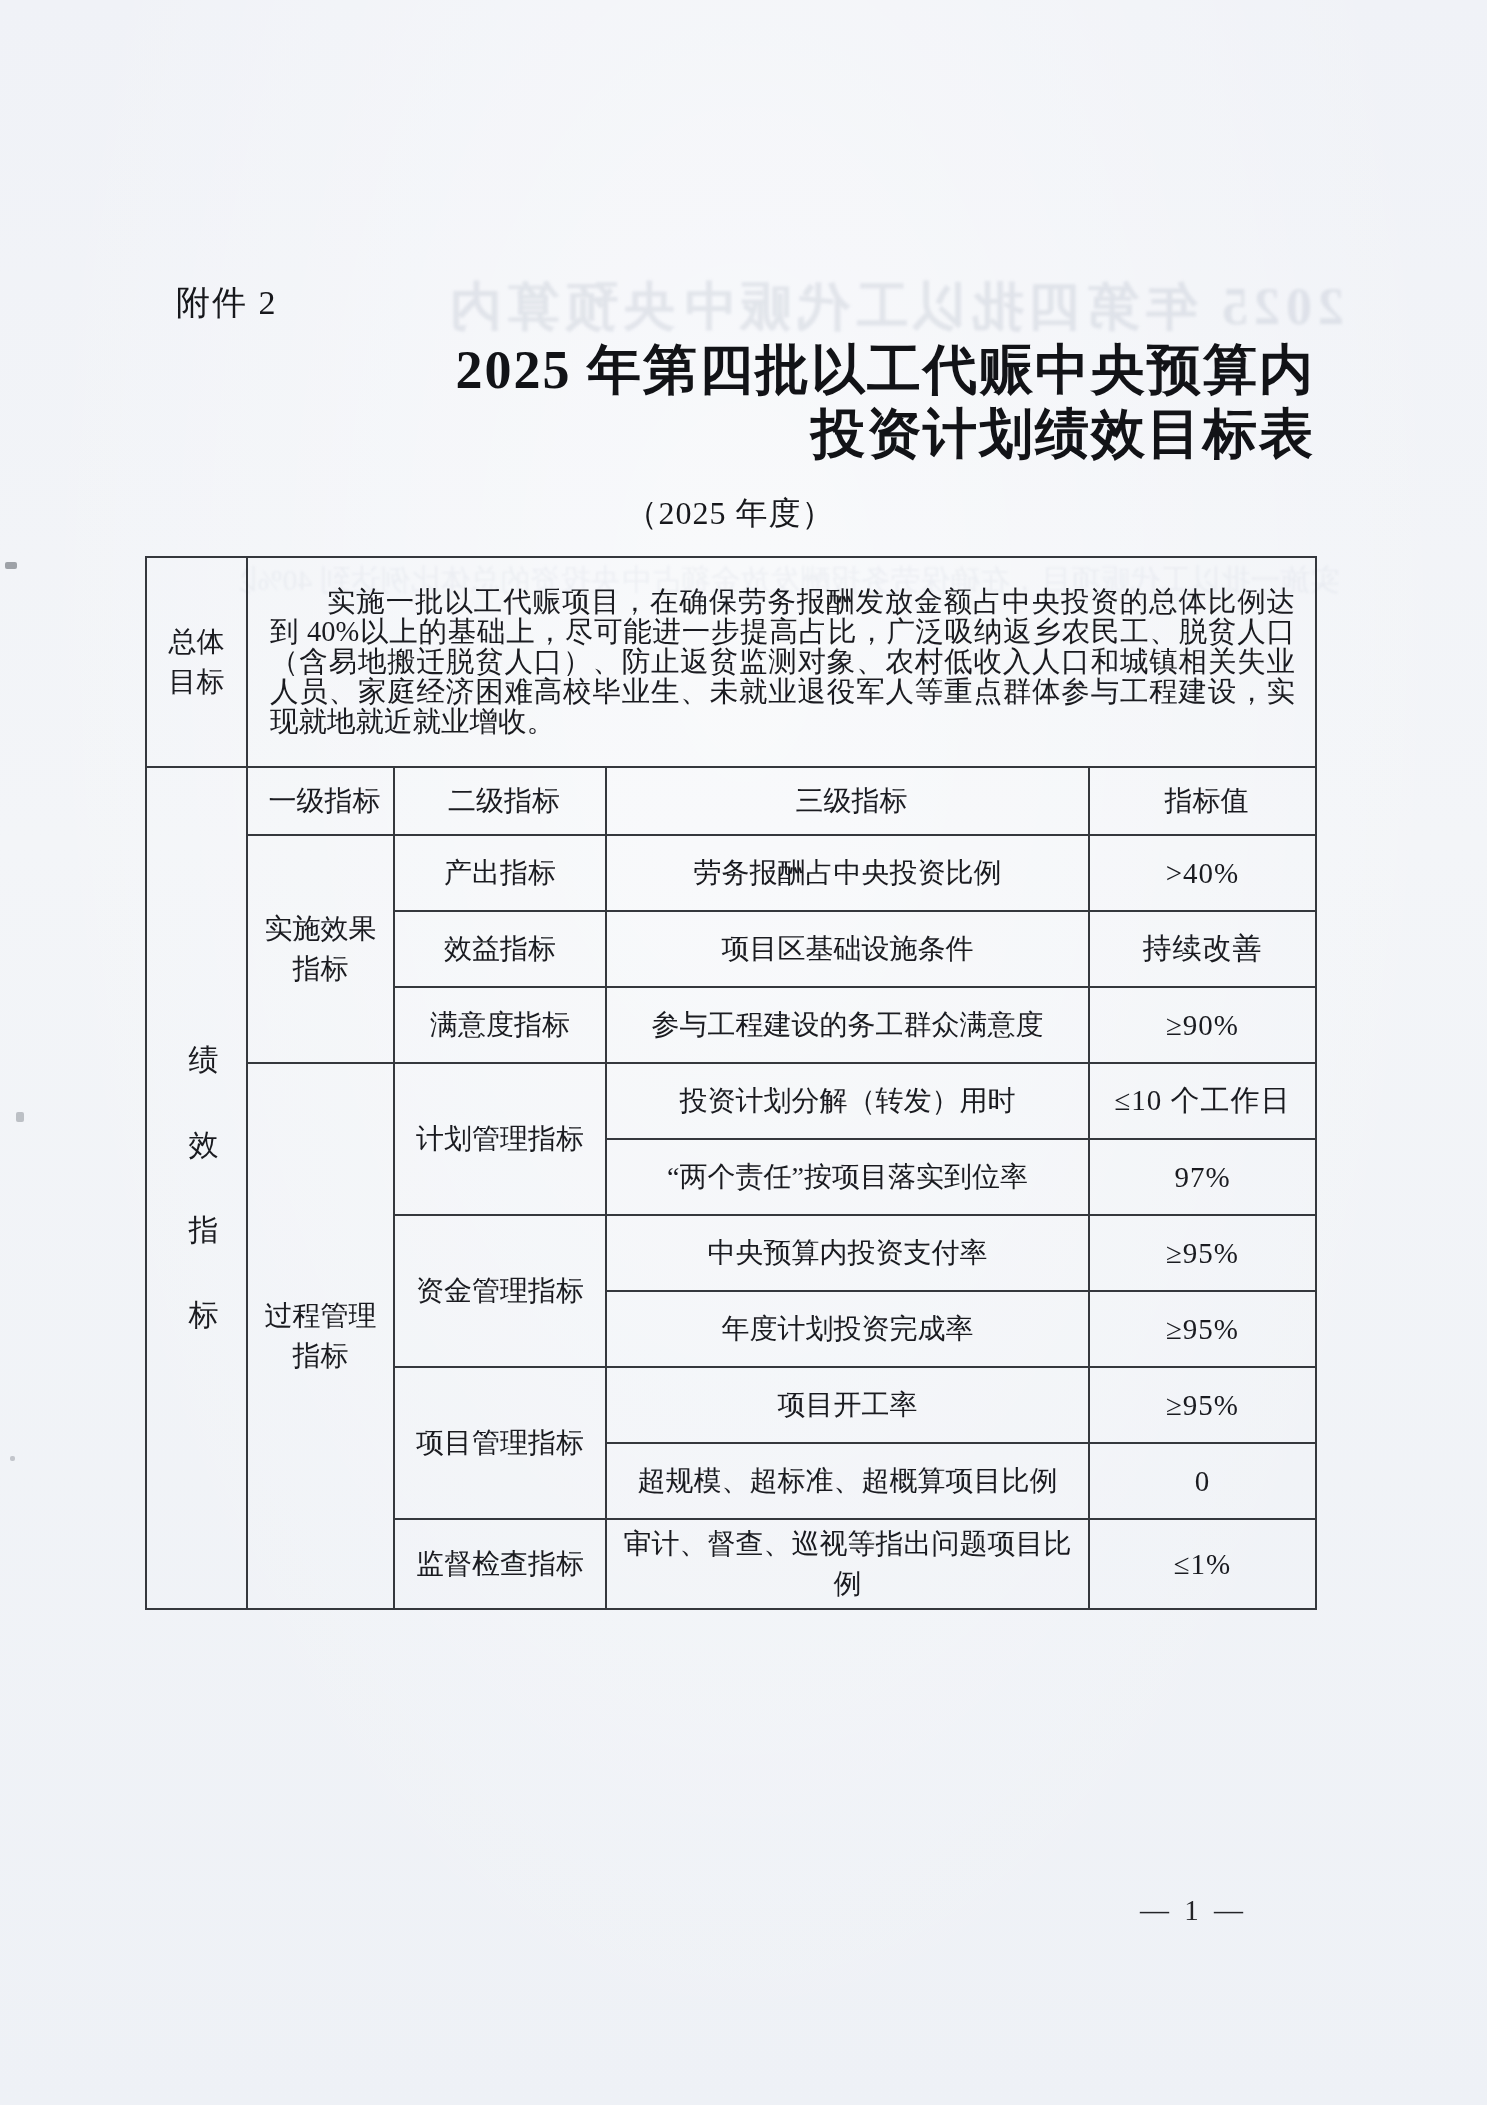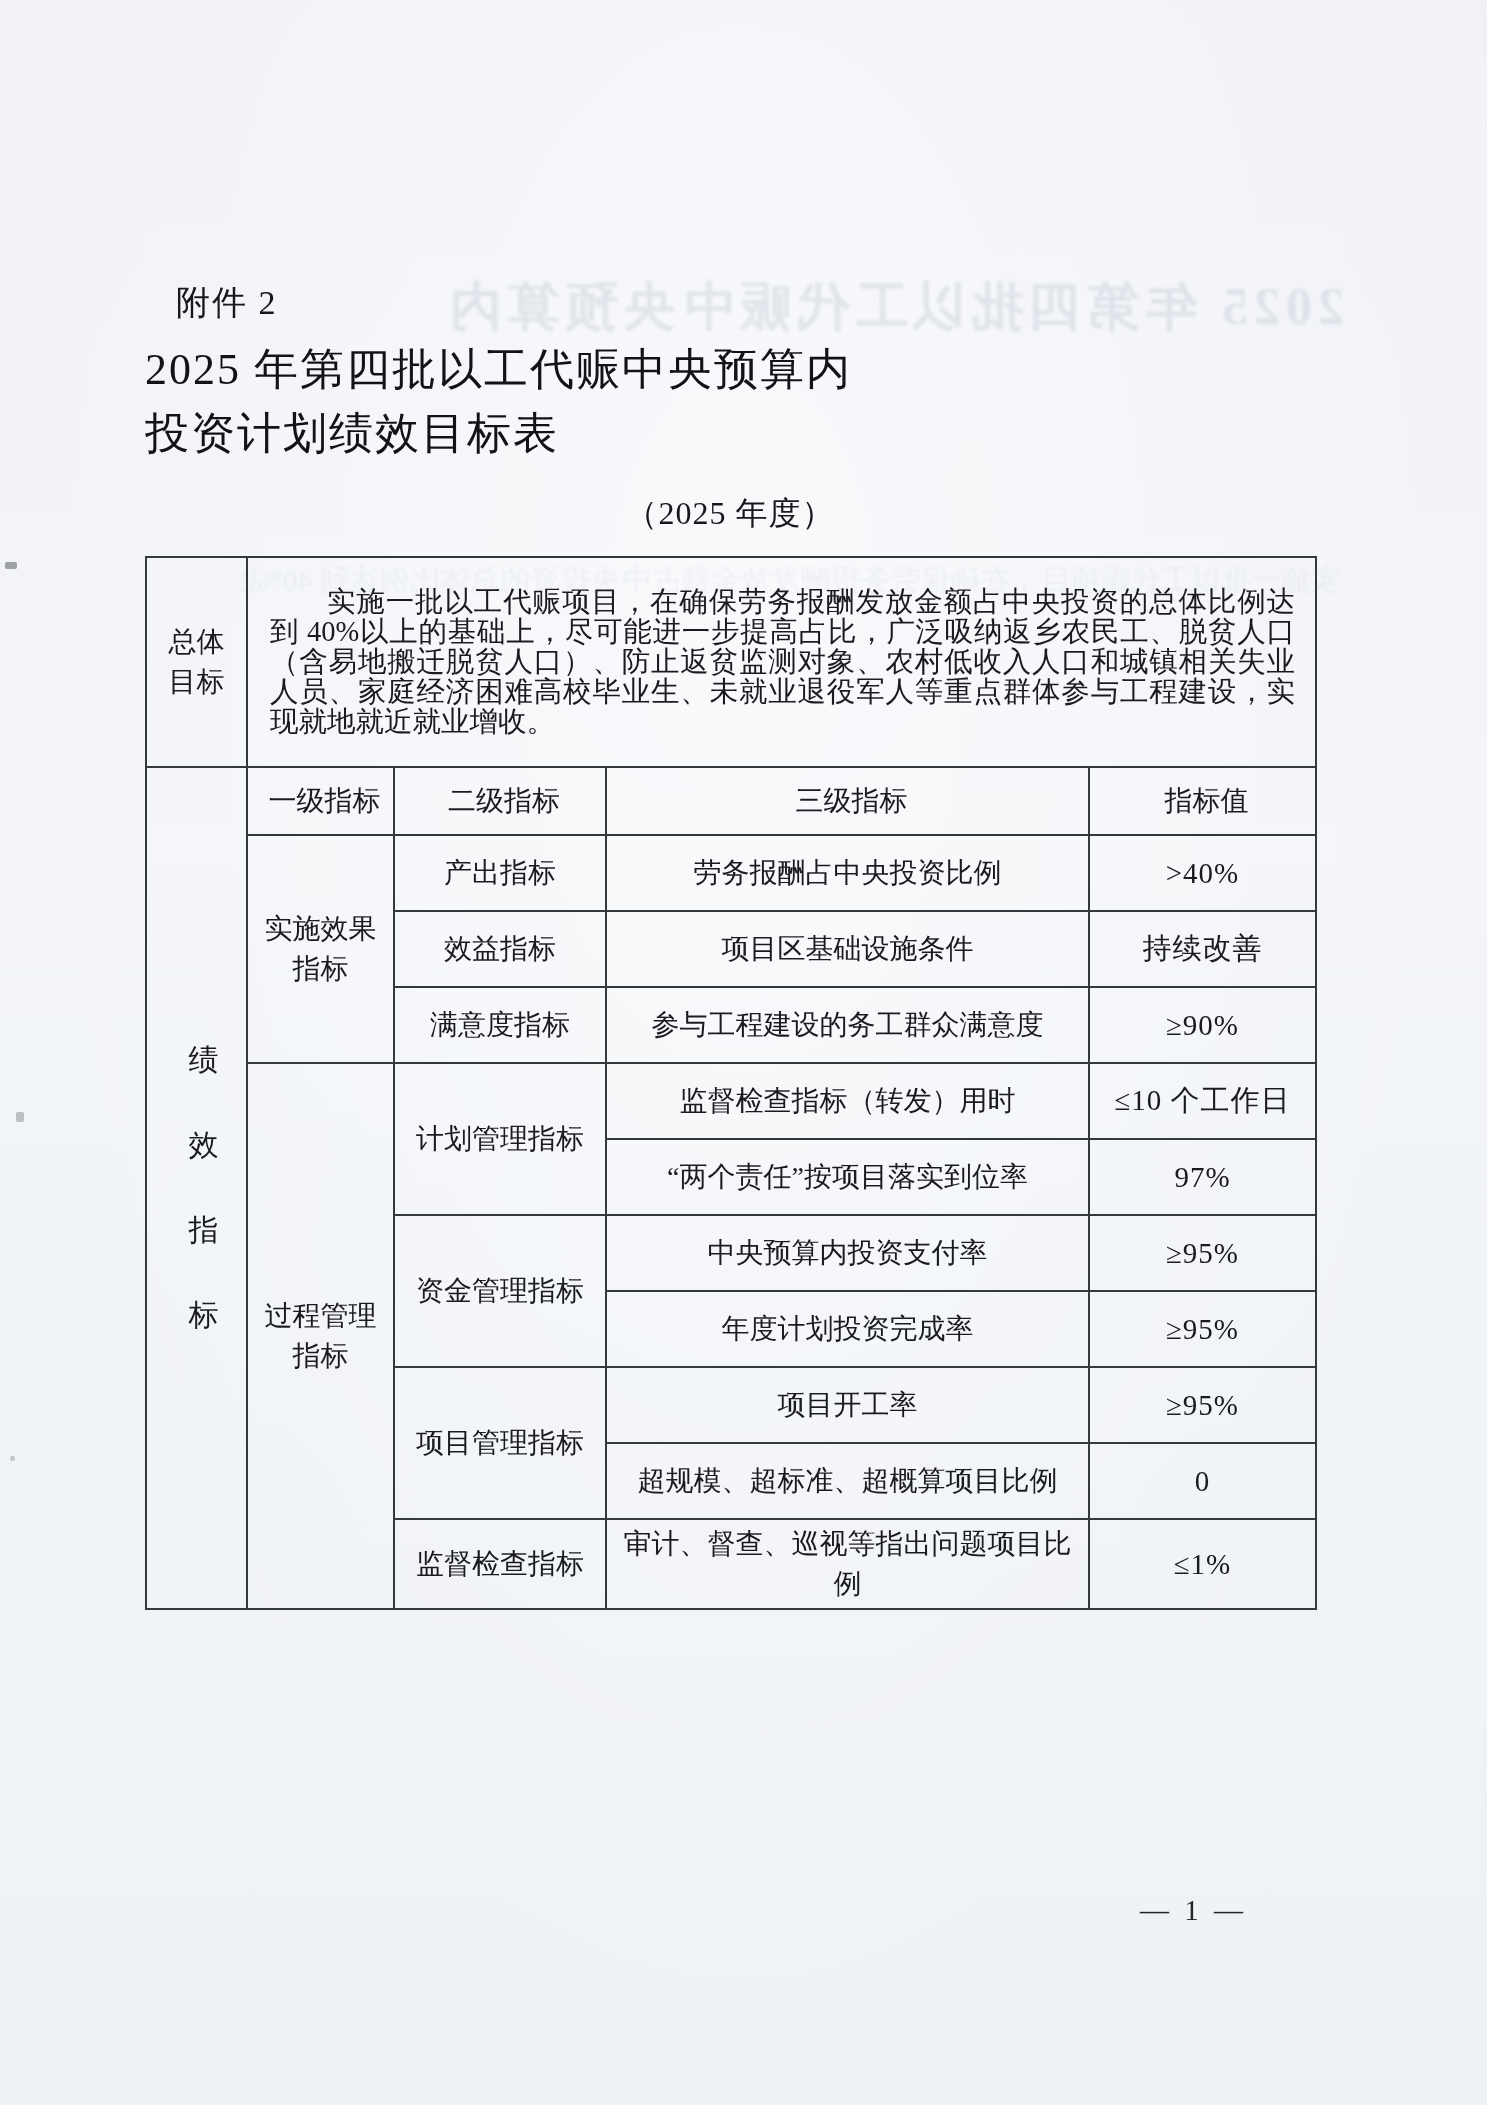--- a/index.html
+++ b/index.html
@@ -32,22 +32,22 @@
     font-size:30px;color:rgba(120,132,160,0.07);
     transform:scale(-1,1);filter:blur(1px);
     white-space:nowrap;overflow:hidden;
   }
   .attach{
     position:absolute;left:176px;top:280px;
     font-size:34px;letter-spacing:2px;
   }
   .title{
     position:absolute;left:145px;top:338px;width:1170px;
-    text-align:left;
-    font-size:44px;line-height:64px;font-weight:normal;
+    text-align:right;
+    font-size:54px;line-height:64px;font-weight:bold;
     letter-spacing:2px;
     color:#121317;
   }
   .subtitle{
     position:absolute;left:145px;top:492px;width:1170px;
     text-align:center;font-size:32px;letter-spacing:1px;
   }
   .tables{
     position:absolute;left:145px;top:558px;width:1170px;
   }
@@ -175,21 +175,21 @@
         <td>满意度指标</td>
         <td>参与工程建设的务工群众满意度</td>
         <td class="val">≥90%</td>
       </tr>
       <tr class="drow">
         <td class="two-line" rowspan="7">
           <div>过程管理</div>
           <div>指标</div>
         </td>
         <td rowspan="2">计划管理指标</td>
-        <td>监督检查指标（转发）用时</td>
+        <td>投资计划分解（转发）用时</td>
         <td class="val">≤10 个工作日</td>
       </tr>
       <tr class="drow">
         <td>“两个责任”按项目落实到位率</td>
         <td class="val">97%</td>
       </tr>
       <tr class="drow">
         <td rowspan="2">资金管理指标</td>
         <td>中央预算内投资支付率</td>
         <td class="val">≥95%</td>

